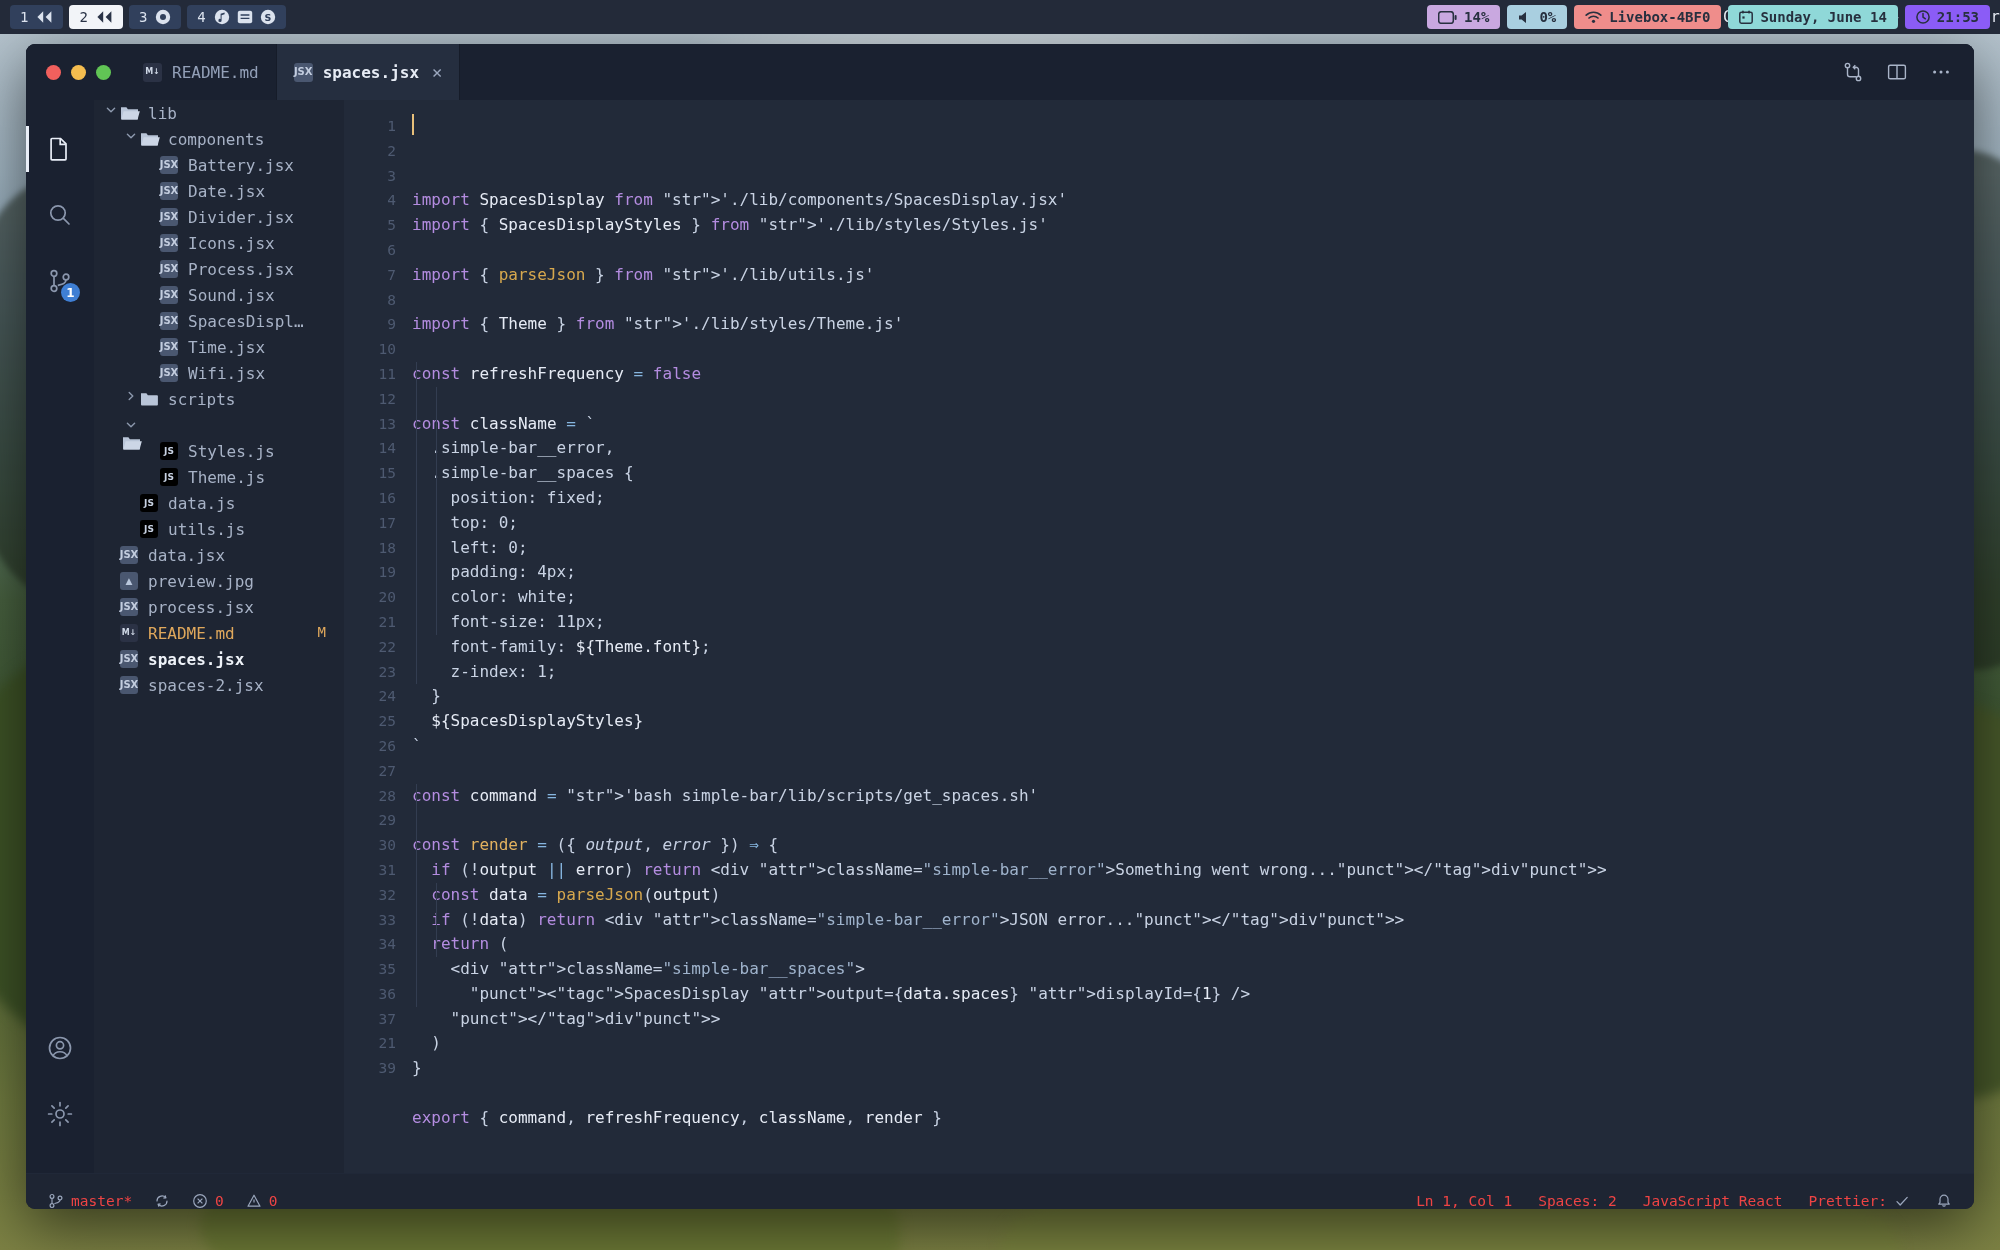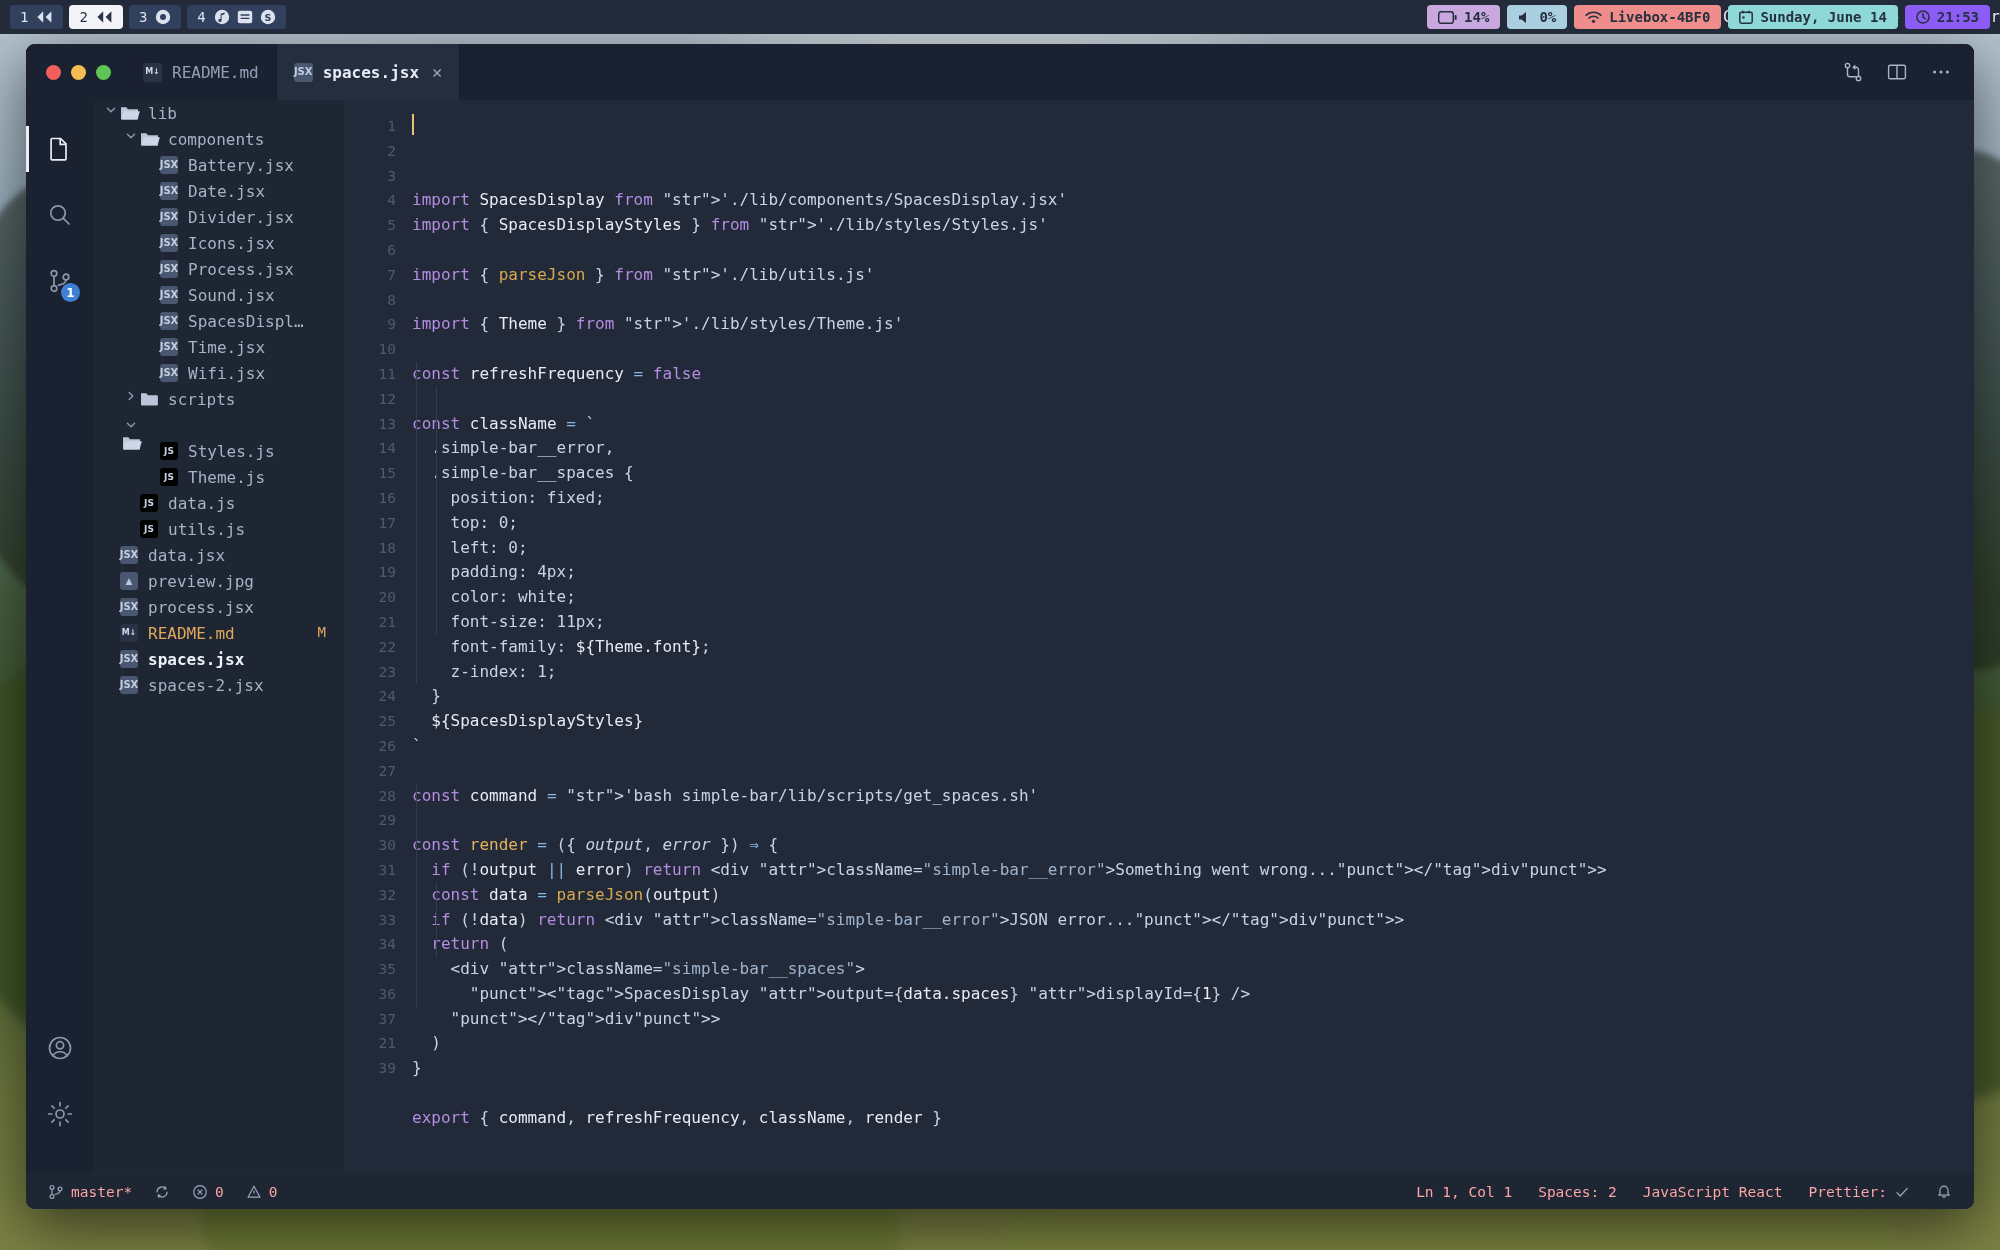--- a/index.html
+++ b/index.html
@@ -218,22 +218,22 @@
   .fnc  { color: #d7a84e; }
   .param{ color: #c5cfe2; font-style: italic; }
   .brace{ color: #c2ccde; }
 
   
   #editor-right { width: 14px; background: #222a39; }
 
   
   #statusbar {
     height: 36px; flex: 0 0 36px; background: #1e2533;
-    display: flex; align-items: center;
-    font-size: 14.5px; color: #fca5a5;
+    display: flex; align-items: flex-end;
+    font-size: 14.5px; color: #ef4444;
     font-family: "DejaVu Sans Mono", monospace;
     padding: 0 22px 0 22px;
     border-top: 1px solid #202838;
   }
   .sb-item { display: flex; align-items: center; gap: 7px; margin-right: 22px; }
   .sb-item svg { display: block; }
   #sb-right { margin-left: auto; display: flex; align-items: center; }
   #sb-right .sb-item { margin-right: 0; margin-left: 26px; }
   .sb-icon { width: 16px; height: 16px; display: inline-flex; color: #9aa6bc; }
 </style>

